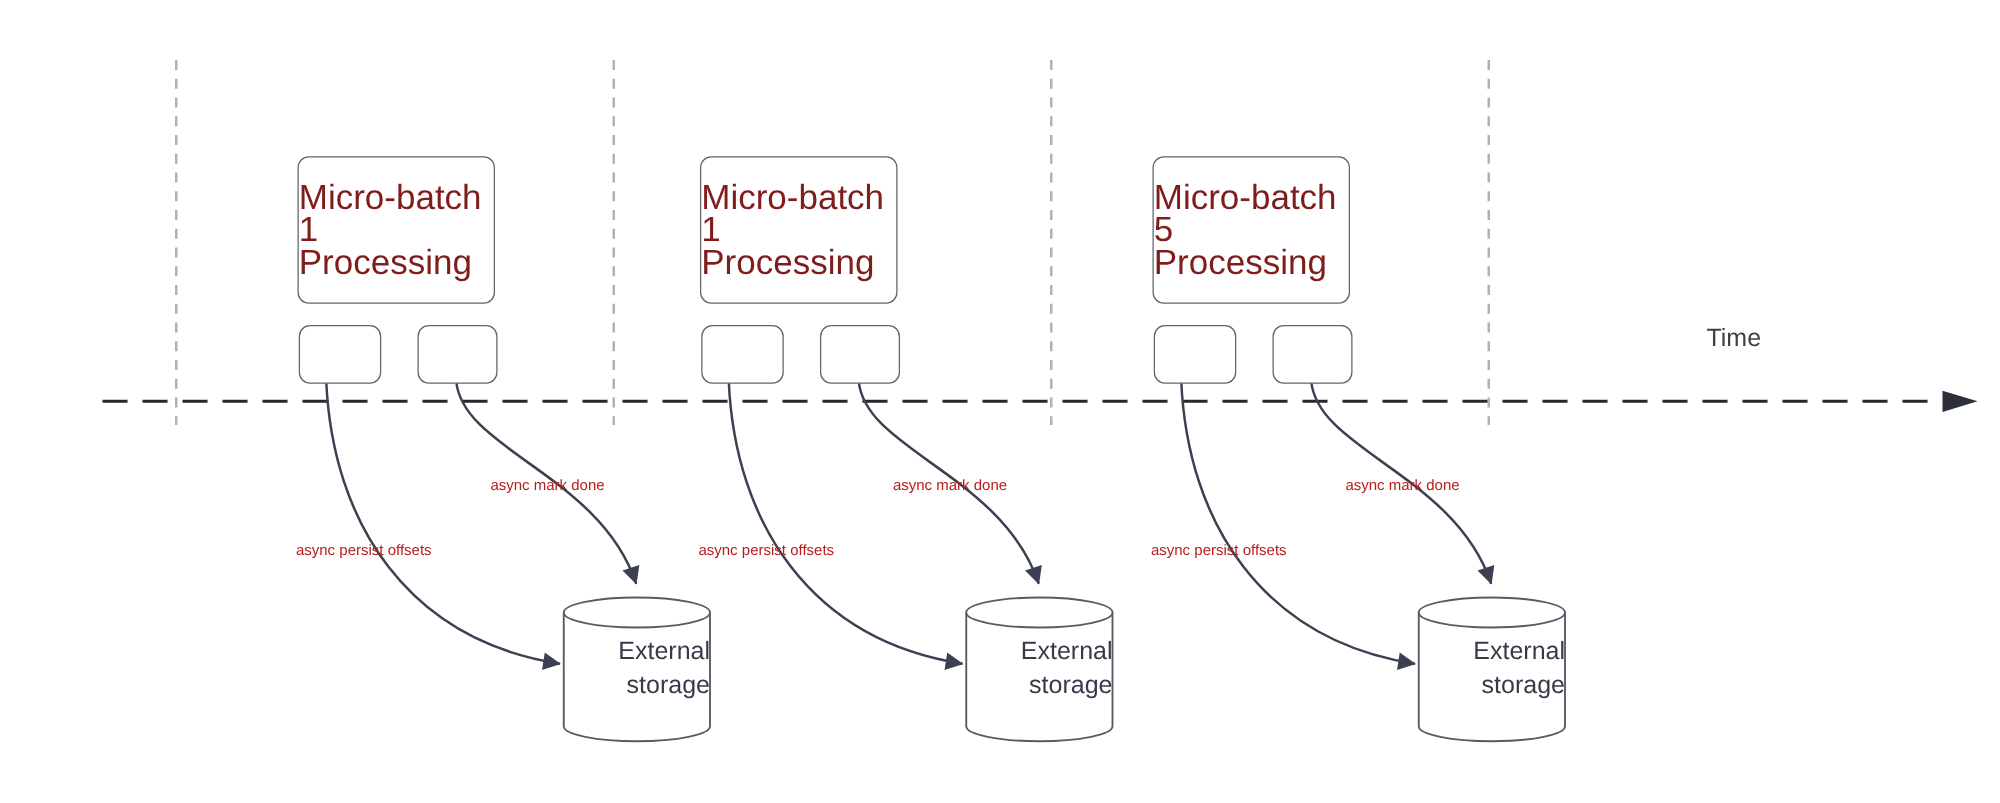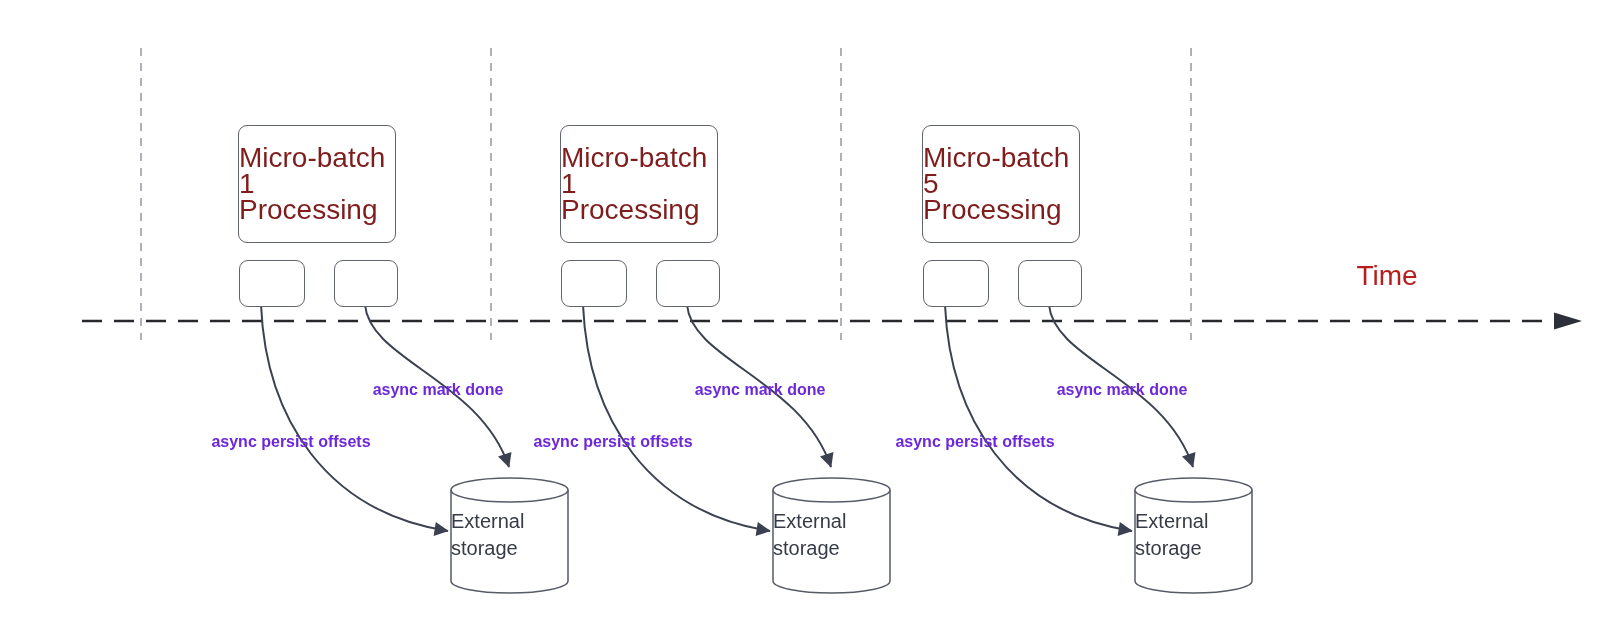--- a/index.html
+++ b/index.html
@@ -51,43 +51,43 @@
     border-radius: 9px;
     background: #ffffff;
   }
   .small-a { left: 239px; width: 64px; }
   .small-b { left: 334px; width: 62px; }
 
   .storage-label {
     position: absolute;
     left: 451px; top: 508px;
     width: 117px;
-    text-align: left;
+    text-align: right;
     font-size: 20px;
     line-height: 27px;
     color: #363b47;
     white-space: pre-line;
   }
   .arrow-label {
     position: absolute;
     transform: translateX(-50%);
-    font-size: 16px;
-    font-weight: bold;
-    color: #6d28d9;
+    font-size: 12px;
+    font-weight: normal;
+    color: #b91c1c;
     white-space: nowrap;
   }
   .persist-label { left: 291px; top: 433px; }
   .done-label    { left: 438px; top: 381px; }
 
   .time-label {
     position: absolute;
     left: 1387px; top: 260px;
     transform: translateX(-50%);
-    font-size: 28px;
-    color: #b91c1c;
+    font-size: 20px;
+    color: #404040;
   }
 </style>
 </head>
 <body>
 
 <div class="canvas">
 
   <svg class="underlay" viewBox="0 0 1600 642">
     <defs>
       <marker id="ah" viewBox="0 0 12 12" refX="10.5" refY="6" markerWidth="8.5" markerHeight="8.5" orient="auto">

